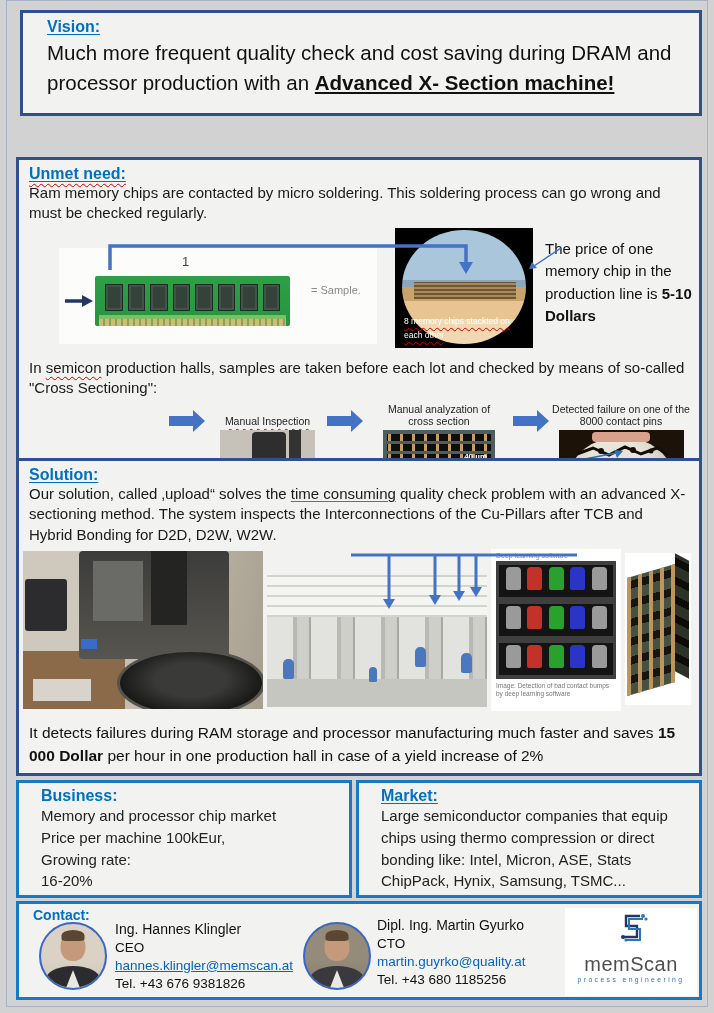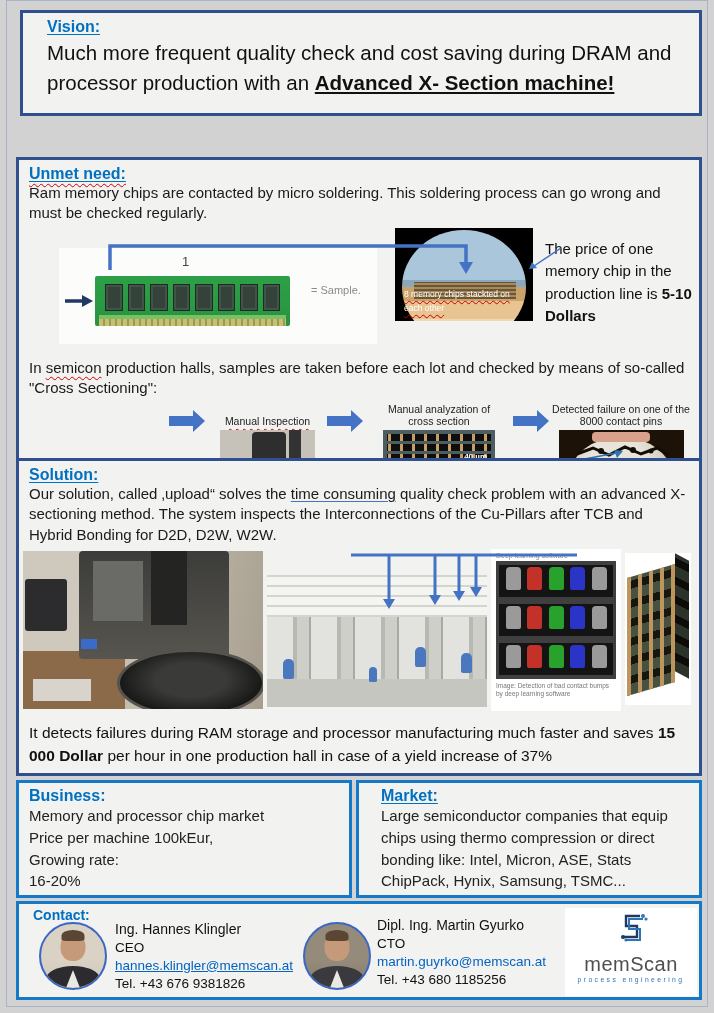--- a/index.html
+++ b/index.html
@@ -24,21 +24,21 @@
   .fig{position:relative;height:132px;margin-top:2px;}
   .fig-white{position:absolute;left:30px;top:22px;width:318px;height:96px;background:#fcfcfb;}
   .ram{position:absolute;left:66px;top:50px;width:195px;height:50px;background:linear-gradient(#2da047,#27943f);border-radius:2px;}
   .ram .chips{display:flex;gap:5px;padding:8px 10px 0;}
   .ram .chip{flex:1;height:25px;background:#35423a;border:1px solid #1f2a22;box-shadow:inset 0 0 0 2px #42534a;}
   .ram::before{content:"";position:absolute;left:4px;right:4px;bottom:7px;height:4px;background:#7fbf63;}
   .ram::after{content:"";position:absolute;left:4px;right:4px;bottom:0;height:7px;
       background:repeating-linear-gradient(90deg,#cdbd6e 0 4px,#8ba05c 4px 6px);}
   .ram-num{position:absolute;left:153px;top:28px;font-size:13px;color:#444;}
   .sample{position:absolute;left:282px;top:58px;font-size:11px;color:#8a8a8a;}
-  .scope{position:absolute;left:366px;top:2px;width:138px;height:93px;background:#000;overflow:hidden;}
+  .scope{position:absolute;left:366px;top:2px;width:138px;height:120px;background:#000;overflow:hidden;}
   .s-circle{position:absolute;left:7px;top:2px;width:124px;height:114px;border-radius:50%;overflow:hidden;
       background:linear-gradient(#a9c6da 0 44%,#8aa7bc 44% 50%,#caa36a 50% 62%,#e8c492 62% 78%,#f0d9b2 78%);}
   .s-stack{position:absolute;left:10%;right:8%;top:46%;height:15%;
       background:repeating-linear-gradient(0deg,#6b5638 0 2px,#a8895c 2px 4px);}
   .s-cap{position:absolute;left:9px;bottom:5px;width:108px;font-size:8.5px;color:#fff;line-height:1.6;}
   .price{position:absolute;left:516px;top:12px;width:162px;font-size:15px;line-height:1.5;color:#111;}
   .fig-svg{position:absolute;left:0;top:0;width:676px;height:132px;pointer-events:none;}
   
   .flow{position:relative;height:122px;margin-top:4px;}
   .step{position:absolute;text-align:center;}
@@ -100,21 +100,21 @@
   .deep-foot{font-size:6.5px;color:#777;margin-top:3px;line-height:1.3;}
   .stack{position:absolute;left:596px;top:4px;width:66px;height:152px;background:#fff;overflow:hidden;}
   .stack-face{position:absolute;left:2px;top:18px;width:48px;height:118px;transform:skewY(-16deg);
       background:repeating-linear-gradient(90deg,#bf955e 0 4px,transparent 4px 11px),
                  repeating-linear-gradient(0deg,#46523f 0 11px,#17150f 11px 19px);}
   .stack-side{position:absolute;left:50px;top:4px;width:14px;height:118px;transform:skewY(28deg);
       background:repeating-linear-gradient(0deg,#2c3328 0 11px,#0d0c08 11px 19px);}
   .sol-svg{position:absolute;left:0;top:0;width:666px;height:70px;pointer-events:none;}
   .sol-result{font-size:15.5px;line-height:1.5;margin-top:8px;color:#111;}
   
-  #business-box{left:16px;top:780px;width:336px;height:118px;padding:4px 10px;}
+  #business-box{left:16px;top:780px;width:336px;height:118px;padding:4px 22px;}
   #market-box{left:356px;top:780px;width:346px;height:118px;padding:4px 22px;}
   .bm-t{font-size:15px;line-height:1.45;color:#222;}
   #contact-box{left:16px;top:901px;width:686px;height:99px;}
   .c-head{position:absolute;left:14px;top:3px;font-size:14px;}
   .avatar{position:absolute;width:64px;height:64px;border-radius:50%;border:2px solid #3a66c4;overflow:hidden;
       background:linear-gradient(#dad3c5 55%,#cec7b9);}
   .avatar .head{position:absolute;left:50%;top:8px;transform:translateX(-50%);width:25px;height:29px;border-radius:50% 50% 45% 45%;background:#c59a7b;}
   .avatar .head::before{content:"";position:absolute;left:1px;right:1px;top:-2px;height:11px;border-radius:50% 50% 20% 20%;background:#5a4632;}
   .avatar .bod{position:absolute;bottom:-4px;left:50%;transform:translateX(-50%);width:54px;height:26px;border-radius:50% 50% 0 0;background:#2c2c30;}
   .avatar .collar{position:absolute;bottom:0;left:50%;transform:translateX(-50%);width:0;height:0;
@@ -289,21 +289,21 @@
           <polygon points="354,50 366,50 360,60" fill="#4472c4"></polygon>
         <line x1="406" y1="6" x2="406" y2="48" stroke="#4472c4" stroke-width="3"></line>
           <polygon points="400,46 412,46 406,56" fill="#4472c4"></polygon>
         <line x1="430" y1="6" x2="430" y2="44" stroke="#4472c4" stroke-width="3"></line>
           <polygon points="424,42 436,42 430,52" fill="#4472c4"></polygon>
         <line x1="447" y1="6" x2="447" y2="40" stroke="#4472c4" stroke-width="3"></line>
           <polygon points="441,38 453,38 447,48" fill="#4472c4"></polygon>
       </svg>
     </div>
 
-    <div class="sol-result"><span>It detects failures during RAM storage and processor manufacturing much faster and saves </span><b>15 000 Dollar</b><span> per hour in one production hall in case of a yield increase of 37%</span></div>
+    <div class="sol-result"><span>It detects failures during RAM storage and processor manufacturing much faster and saves </span><b>15 000 Dollar</b><span> per hour in one production hall in case of a yield increase of 2%</span></div>
   </div>
 
   <div class="box blue" id="business-box">
     <div class="h">Business:</div>
     <div class="bm-t">Memory and processor chip market</div>
     <div class="bm-t">Price per machine 100kEur,</div>
     <div class="bm-t">Growing rate:</div>
     <div class="bm-t">16-20%</div>
   </div>
 
@@ -326,21 +326,21 @@
       <div>Tel. +43 676 9381826</div>
     </div>
     <div class="avatar av2" style="left:284px;top:18px;">
       <div class="head"></div>
         <div class="bod"></div>
         <div class="collar"></div>
     </div>
     <div class="c-card" style="left:358px;top:12px;">
       <div class="c-name">Dipl. Ing. Martin Gyurko</div>
       <div>CTO</div>
-      <div><a class="mail2">martin.guyrko@memscan.at</a></div>
+      <div><a class="mail2">martin.guyrko@quality.at</a></div>
       <div>Tel. +43 680 1185256</div>
     </div>
     <div class="logo">
       <svg width="40" height="38" viewBox="0 0 40 38">
         <path d="M29 5 H15 V15 H26 V26 H12" fill="none" stroke="#1f3864" stroke-width="2.4"></path>
         <path d="M32 8 H18 V18 H29 V29 H15" fill="none" stroke="#2e75b6" stroke-width="2"></path>
         <circle cx="32" cy="5" r="2" fill="#2e75b6"></circle>
         <circle cx="12" cy="26" r="2" fill="#1f3864"></circle>
         <circle cx="35" cy="8" r="1.6" fill="#2e75b6"></circle>
         <circle cx="15" cy="29" r="1.6" fill="#2e75b6"></circle>

